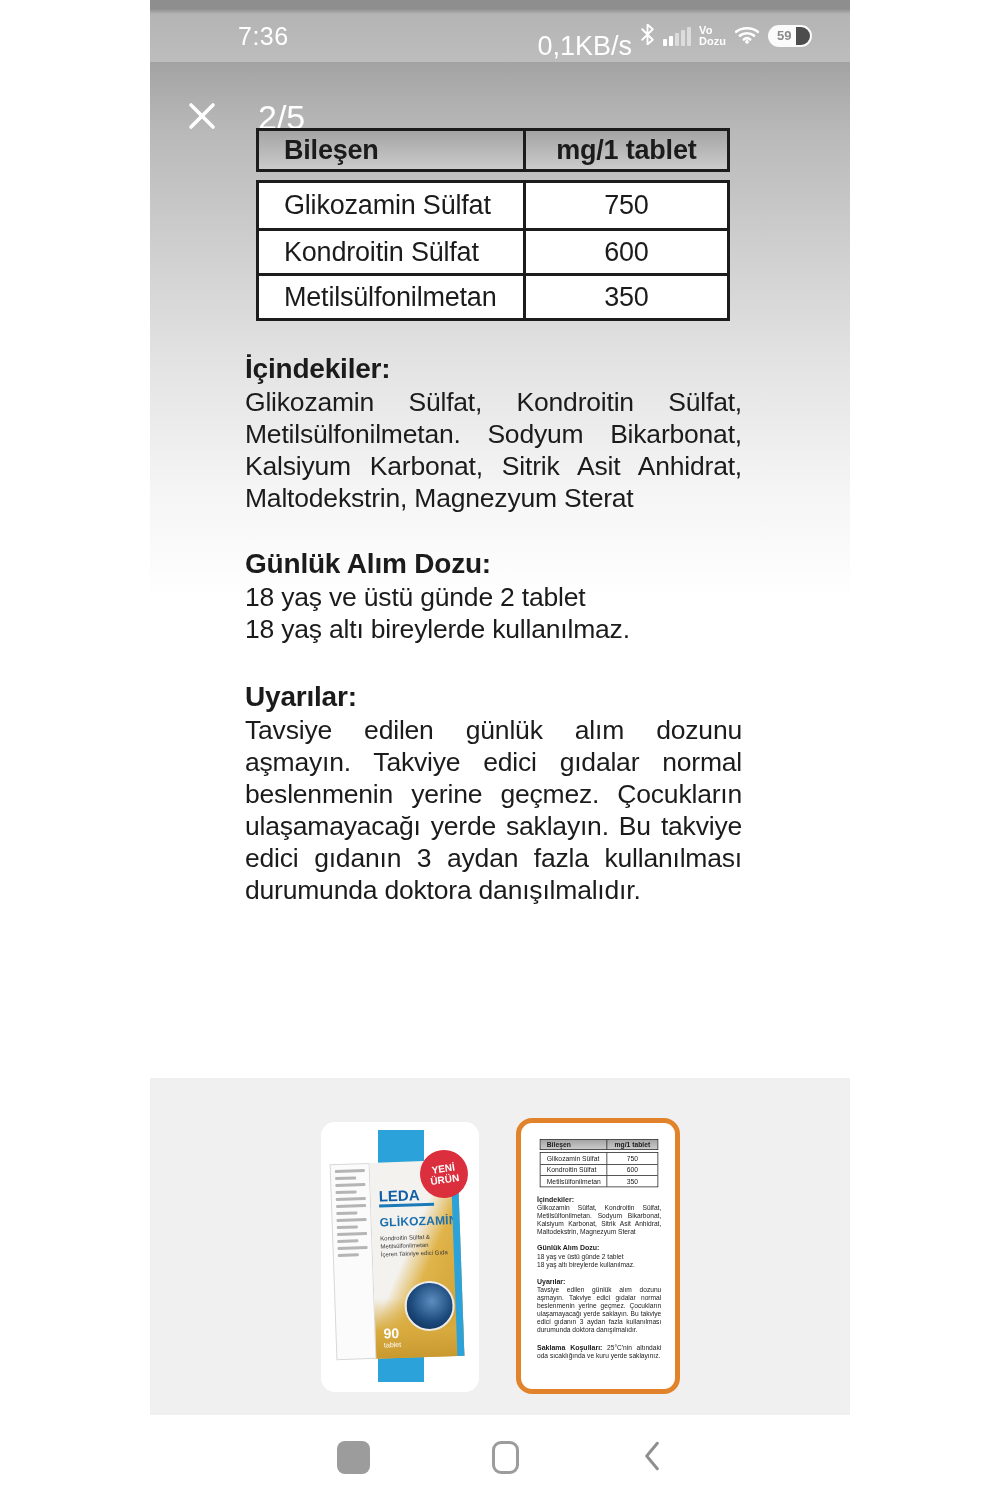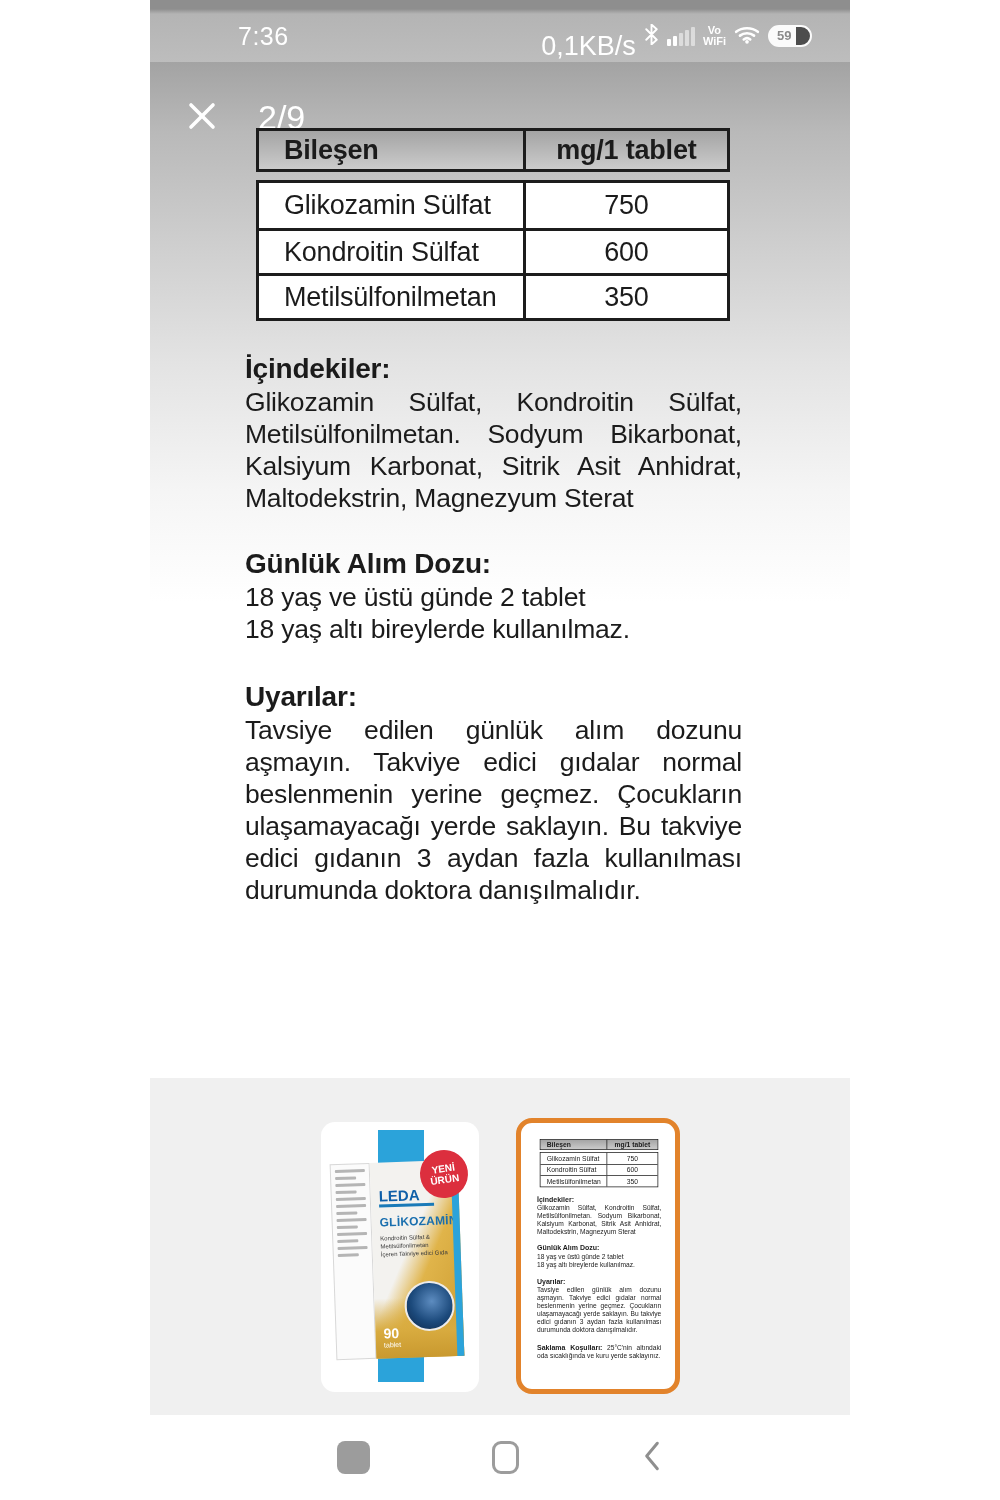--- a/index.html
+++ b/index.html
@@ -13,21 +13,21 @@
     display: flex; align-items: center; justify-content: space-between;
     color: #fff; padding: 10px 38px 0 88px; }
   .sb-time { font-size: 25px; letter-spacing: .5px; }
   .sb-right { display: flex; align-items: center; gap: 8px; }
   .sb-speed { font-size: 27px; margin-top: 20px; }
   .sig { display: flex; align-items: flex-end; gap: 2px; height: 20px; }
   .sig i { display: block; width: 4px; border-radius: 1px; background: #fff; }
   .sig i:nth-child(1){height:7px} .sig i:nth-child(2){height:10px}
   .sig i:nth-child(3){height:13px;opacity:.5} .sig i:nth-child(4){height:16px;opacity:.5}
   .sig i:nth-child(5){height:19px;opacity:.5}
-  .vowifi { font-size: 11px; line-height: 11px; text-align: center; font-weight: bold; }
+  .vowifi { font-size: 11px; line-height: 11px; text-align: left; font-weight: bold; }
   .battery { position: relative; width: 44px; height: 22px; border: 2px solid #fbfbfb; border-radius: 11px;
     background: linear-gradient(to right, #fbfbfb 0 26px, #4d4d4d 26px); }
   .battery span { position: absolute; left: 7px; top: 1px; font-size: 13px; font-weight: bold; color: #8b8b8b; }
 
   
   .viewer { position: relative; height: 1016px;
     background: linear-gradient(to bottom, #a3a3a3 0px, #b9b9b9 70px, #cecece 180px,
                  #e3e3e3 300px, #f5f5f5 430px, #ffffff 540px); }
   .close-btn { position: absolute; left: 28px; top: 30px; width: 48px; height: 48px;
     display: flex; align-items: center; justify-content: center; cursor: pointer; }
@@ -116,21 +116,21 @@
       </span>
       <span class="sig">
           <i></i>
           <i></i>
           <i></i>
           <i></i>
           <i></i>
         </span>
       <span class="vowifi">
         <span>Vo</span><br>
-        <span>WiFi</span>
+        <span>Dozu</span>
       </span>
       <span>
         <svg width="26" height="20" viewBox="0 0 24 18">
           <path d="M2,7 a14,11 0 0,1 20,0" fill="none" stroke="#fff" stroke-width="2.4" stroke-linecap="round"></path>
           <path d="M5.5,10.5 a9,7 0 0,1 13,0" fill="none" stroke="#fff" stroke-width="2.4" stroke-linecap="round"></path>
           <path d="M9,14 a4.5,4 0 0,1 6,0" fill="none" stroke="#fff" stroke-width="2.4" stroke-linecap="round"></path>
           <circle cx="12" cy="16.2" r="1.7" fill="#fff"></circle>
         </svg>
       </span>
       <span class="battery">
@@ -139,21 +139,21 @@
     </div>
   </div>
 
   <div class="viewer">
     <div class="close-btn">
       <svg width="30" height="30" viewBox="0 0 30 30">
         <line x1="4" y1="4" x2="26" y2="26" stroke="#fff" stroke-width="3.6" stroke-linecap="round"></line>
         <line x1="26" y1="4" x2="4" y2="26" stroke="#fff" stroke-width="3.6" stroke-linecap="round"></line>
       </svg>
     </div>
-    <div class="counter">2/9</div>
+    <div class="counter">2/5</div>
 
     <div class="label-photo">
       <div class="tbl-head">
         <div class="c1">Bileşen</div>
         <div class="c2">mg/1 tablet</div>
       </div>
       <div class="tbl-body">
         <div class="tbl-row">
           <div class="c1">Glikozamin Sülfat</div>
           <div class="c2">750</div>

